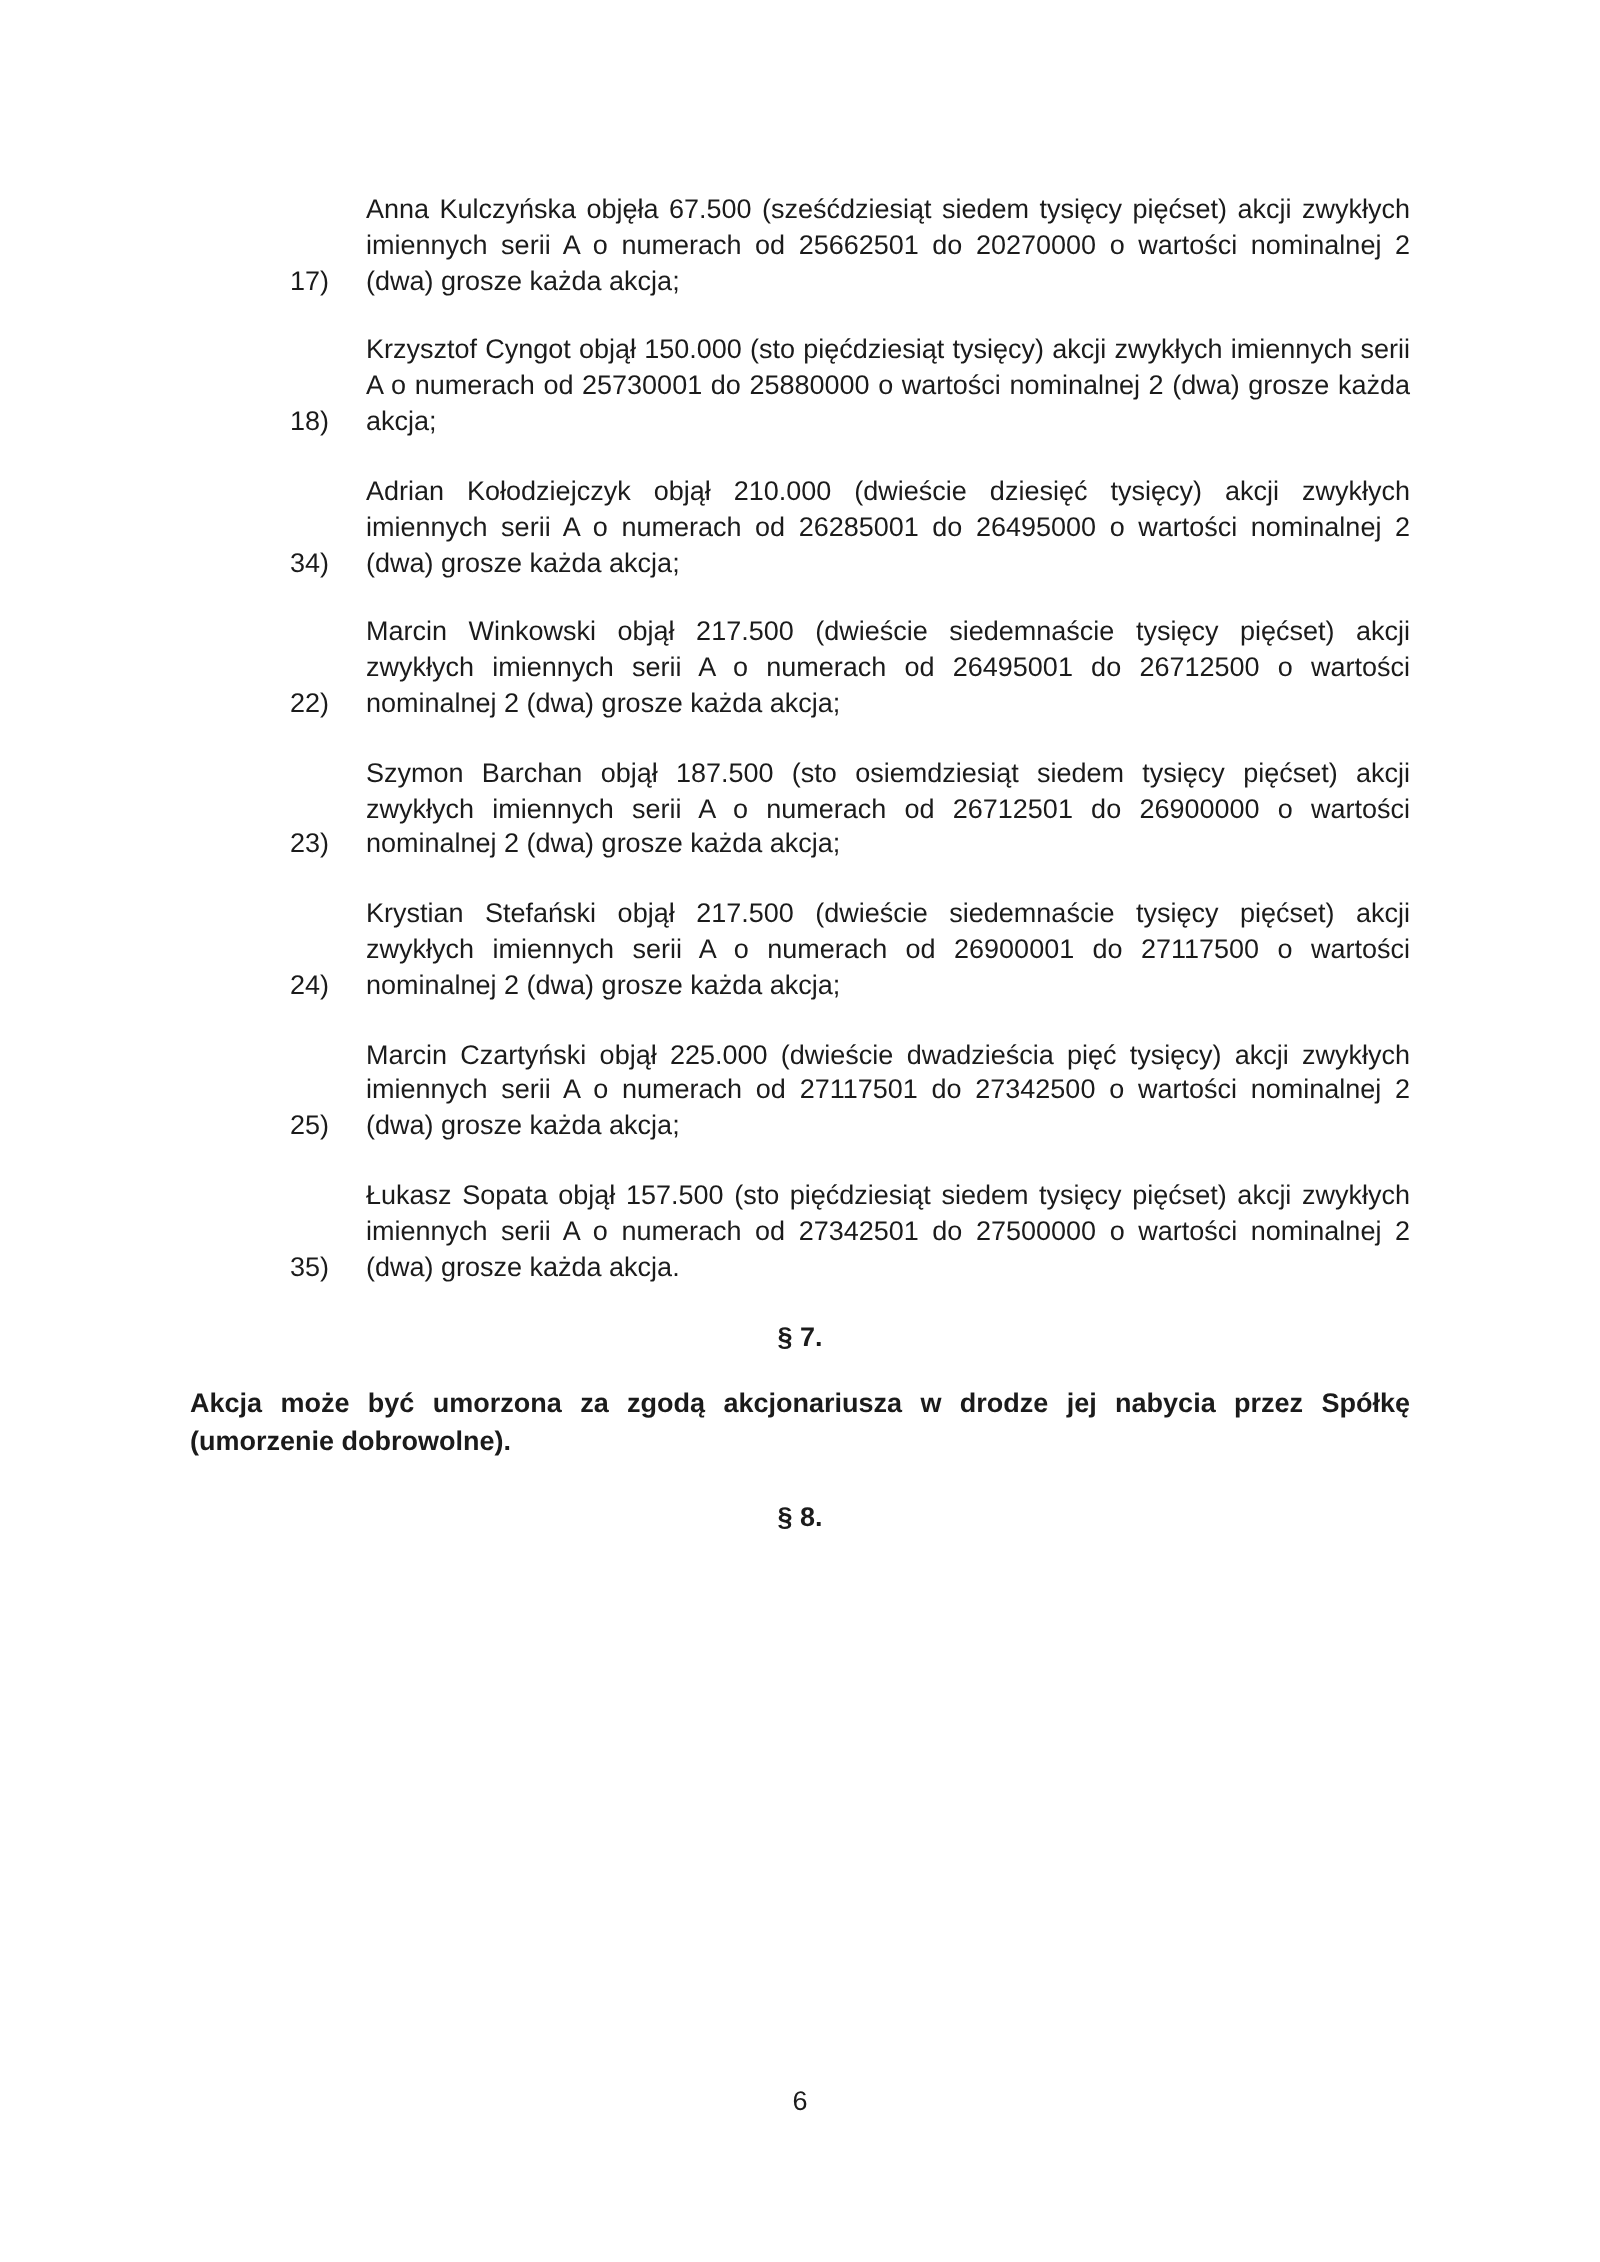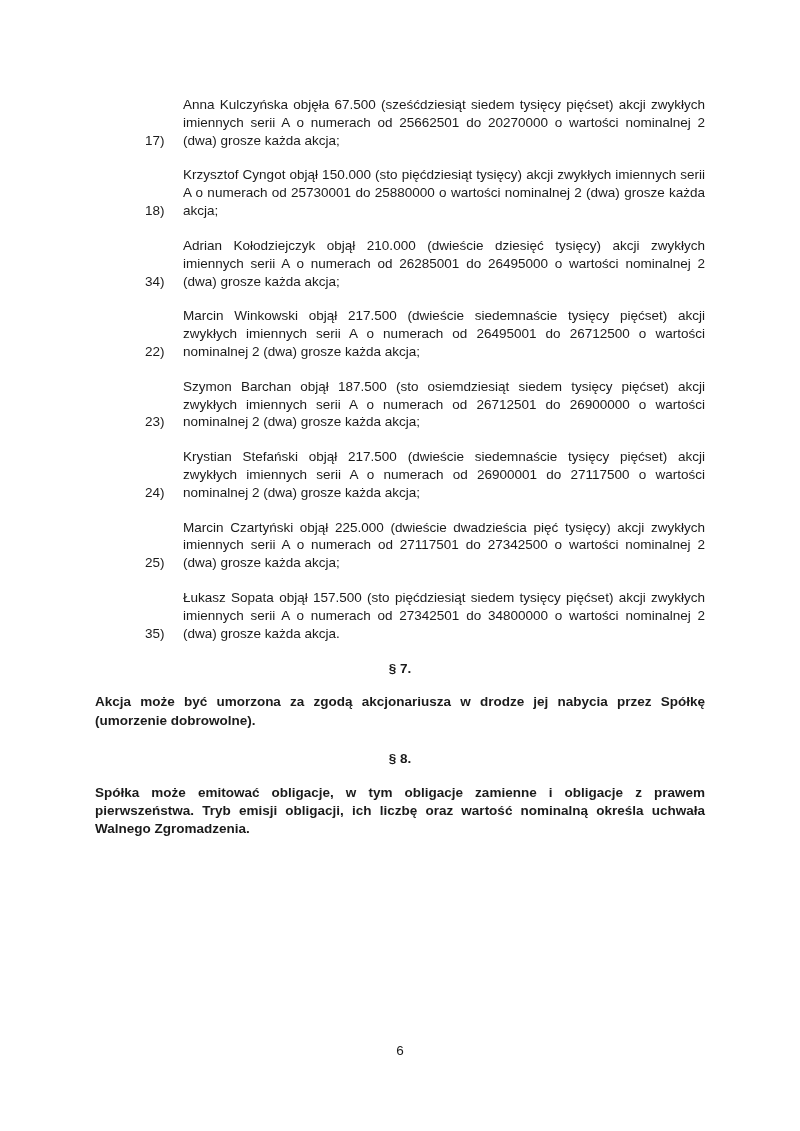--- a/index.html
+++ b/index.html
@@ -89,25 +89,24 @@
     <li class="list-item">
       <span class="item-number">24)</span>
       <span class="item-text">Krystian Stefański objął 217.500 (dwieście siedemnaście tysięcy pięćset) akcji zwykłych imiennych serii A o numerach od 26900001 do 27117500 o wartości nominalnej 2 (dwa) grosze każda akcja;</span>
     </li>
     <li class="list-item">
       <span class="item-number">25)</span>
       <span class="item-text">Marcin Czartyński objął 225.000 (dwieście dwadzieścia pięć tysięcy) akcji zwykłych imiennych serii A o numerach od 27117501 do 27342500 o wartości nominalnej 2 (dwa) grosze każda akcja;</span>
     </li>
     <li class="list-item">
       <span class="item-number">35)</span>
-      <span class="item-text">Łukasz Sopata objął 157.500 (sto pięćdziesiąt siedem tysięcy pięćset) akcji zwykłych imiennych serii A o numerach od 27342501 do 34800000 o wartości nominalnej 2 (dwa) grosze każda akcja.</span>
+      <span class="item-text">Łukasz Sopata objął 157.500 (sto pięćdziesiąt siedem tysięcy pięćset) akcji zwykłych imiennych serii A o numerach od 27342501 do 27500000 o wartości nominalnej 2 (dwa) grosze każda akcja.</span>
     </li>
   </ol>
 
   <h2 class="section-heading">§ 7.</h2>
   <p class="section-body">Akcja może być umorzona za zgodą akcjonariusza w drodze jej nabycia przez Spółkę (umorzenie dobrowolne).</p>
 
   <h2 class="section-heading">§ 8.</h2>
-  <p class="section-body">Spółka może emitować obligacje, w tym obligacje zamienne i obligacje z prawem pierwszeństwa. Tryb emisji obligacji, ich liczbę oraz wartość nominalną określa uchwała Walnego Zgromadzenia.</p>
 
   <div class="page-number">6</div>
 
 </div>
 
 </body></html>

